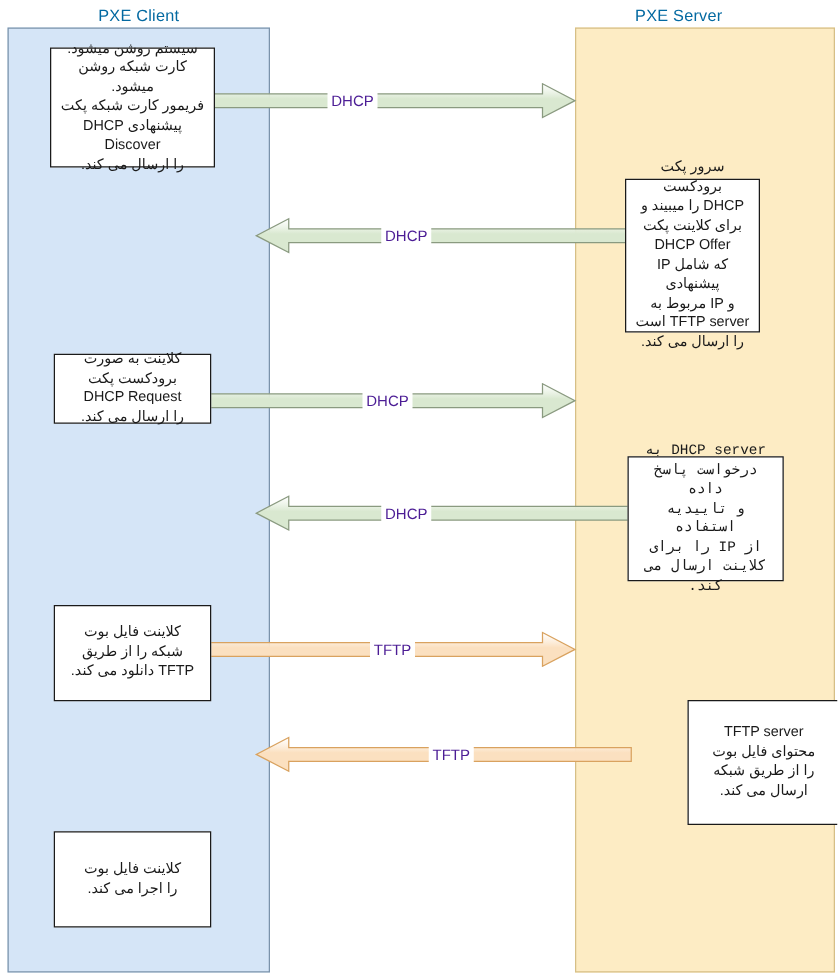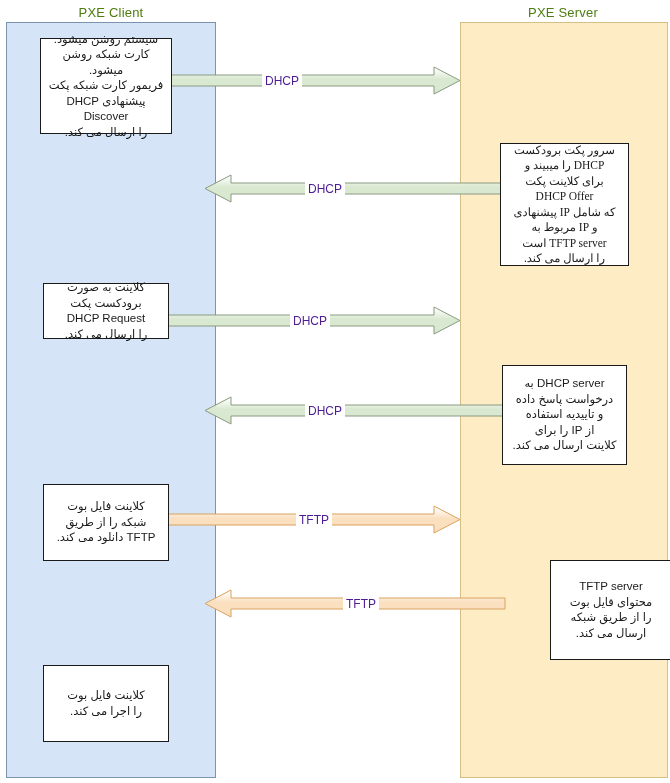--- a/index.html
+++ b/index.html
@@ -18,27 +18,27 @@
     width: 670px;
     height: 783px;
     background: #ffffff;
     overflow: hidden;
   }
 
   
   .lane-title {
     position: absolute;
     font-size: 13px;
-    color: #4d7c0f;
+    color: #0369a1;
     text-align: center;
     white-space: nowrap;
     letter-spacing: .2px;
   }
   #client-title { left: 6px;   top: 5px;  width: 210px; }
-  #server-title { left: 460px; top: 5px;  width: 206px; }
+  #server-title { left: 440px; top: 5px;  width: 206px; }
 
   
   .lane {
     position: absolute;
     box-sizing: border-box;
   }
   #client-lane {
     left: 6px;
     top: 22px;
     width: 210px;
@@ -74,22 +74,22 @@
     z-index: 6;
   }
 
   
   #note-client-1 { left: 40px; top: 38px;  width: 132px; height: 96px; }
   #note-client-2 { left: 43px; top: 283px; width: 126px; height: 56px; }
   #note-client-3 { left: 43px; top: 484px; width: 126px; height: 77px; }
   #note-client-4 { left: 43px; top: 665px; width: 126px; height: 77px; }
 
   
-  #note-server-1 { left: 500px; top: 143px; width: 129px; height: 123px; font-family: Liberation Serif, serif; }
-  #note-server-2 { left: 502px; top: 365px; width: 125px; height: 100px; }
+  #note-server-1 { left: 500px; top: 143px; width: 108px; height: 123px; }
+  #note-server-2 { left: 502px; top: 365px; width: 125px; height: 100px; font-family: Liberation Mono, monospace; }
   #note-server-3 { left: 505px; top: 560px; width: 122px; height: 100px; margin-left: 45px; }
 
   
   .flow {
     position: absolute;
     z-index: 3;
   }
   .flow svg {
     display: block;
     overflow: visible;

